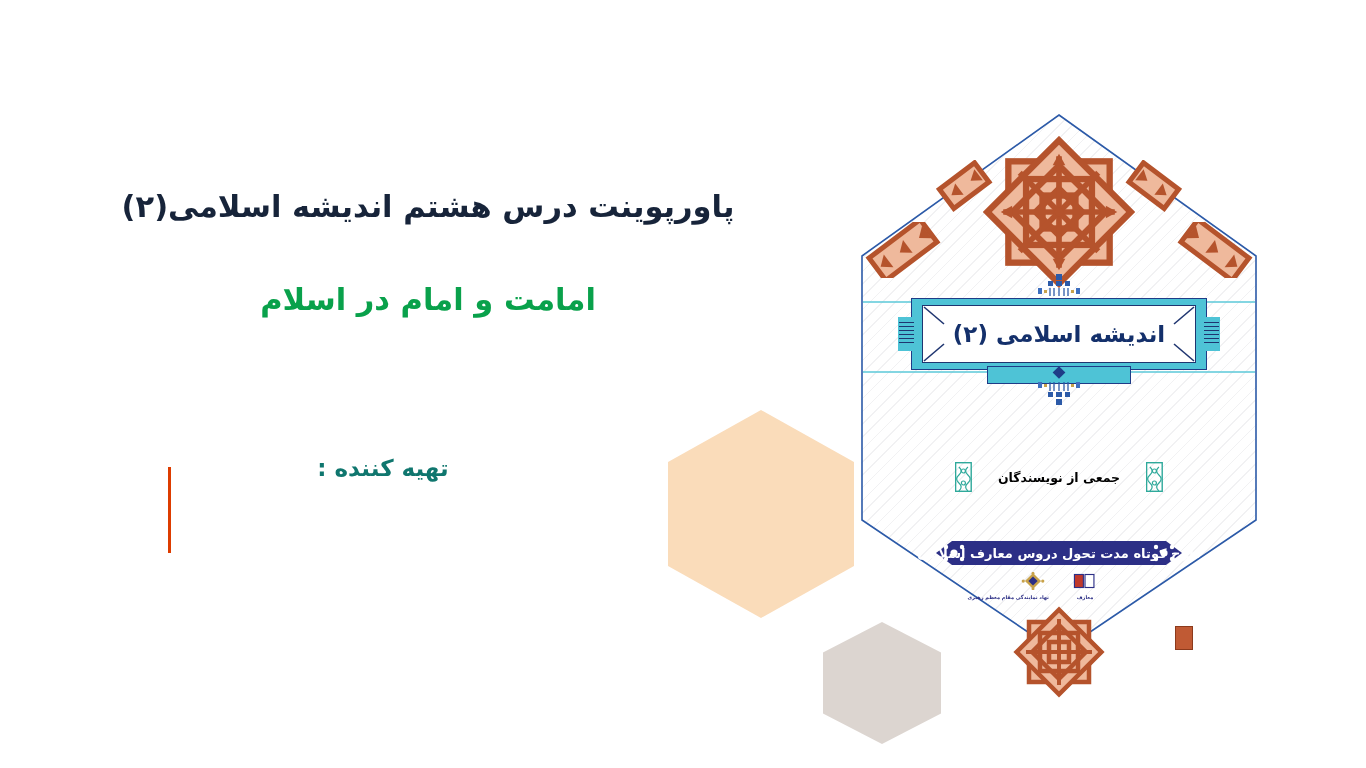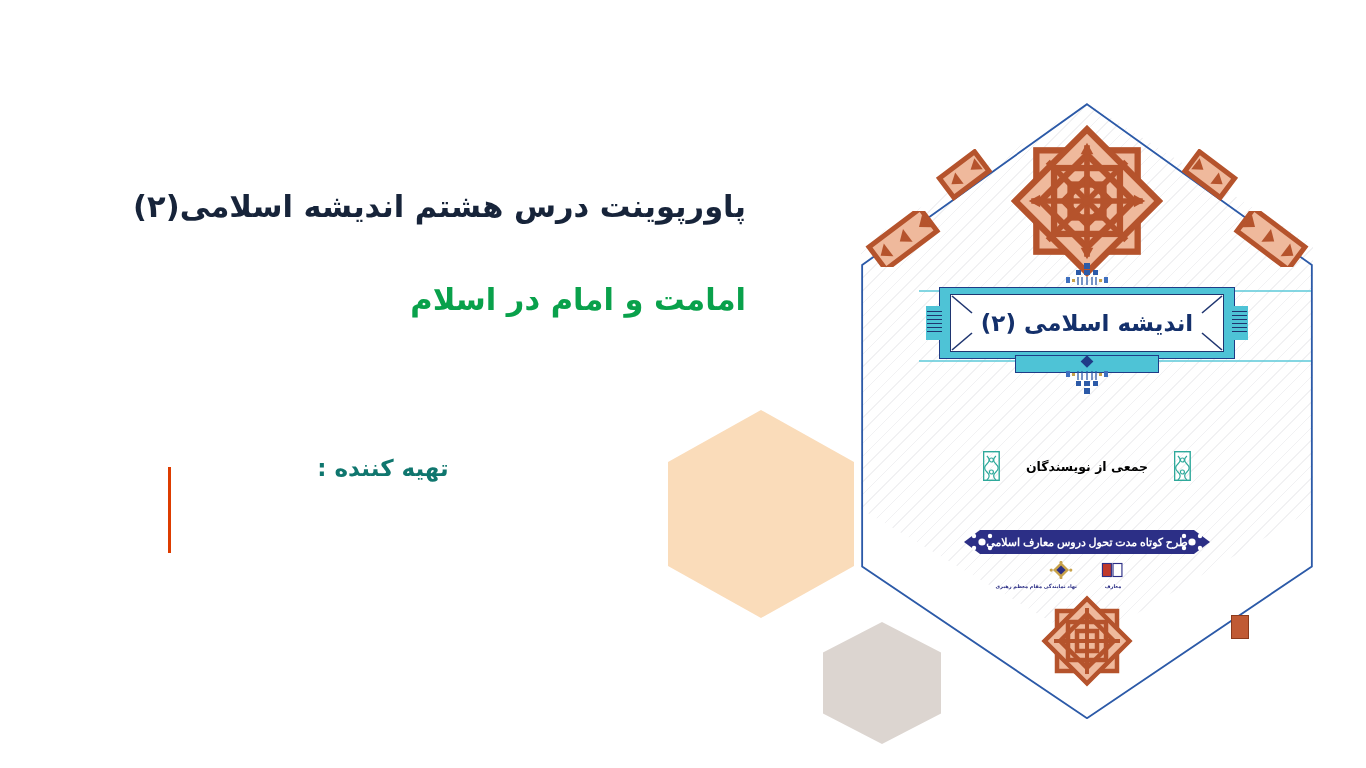--- a/index.html
+++ b/index.html
@@ -30,23 +30,24 @@
     width: 186px; height: 208px;
   }
   #hex-gray {
     left: 823px; top: 622px;
     width: 118px; height: 122px;
   }
 
   
   #text-block {
     position: absolute;
-    right: 620px;
+    right: 600px;
     left: 90px;
     top: 186px;
+    text-align: center;
     direction: rtl;
   }
   #title-main {
     font-size: 30.5px;
     font-weight: bold;
     letter-spacing: .2px;
     line-height: 1.35;
     white-space: nowrap;
   }
   #title-sub {
@@ -75,22 +76,22 @@
     left: 168px;
     top: 467px;
     width: 3px;
     height: 86px;
   }
 
   
   #cover-wrap {
     position: absolute;
     left: 861px;
-    top: 103px;
-    width: 452px;
+    top: 114px;
+    width: 396px;
     height: 540px;
   }
   #cover {
     position: absolute;
     inset: 0;
     
     clip-path: polygon(50% 0%, 100% 26.3%, 100% 75.2%, 50% 100%, 0% 75.2%, 0% 26.3%);
     background:
       repeating-linear-gradient(
         -45deg,
@@ -243,26 +244,25 @@
     left: 22px; right: 22px; top: 0; bottom: 0;
     background: #2C2F86;
   }
   #banner-text {
     position: absolute;
     inset: 0;
     display: flex;
     align-items: center;
     justify-content: center;
     color: #ffffff;
-    font-size: 11px;
+    font-size: 13px;
     font-weight: bold;
     letter-spacing: .2px;
     white-space: nowrap;
     direction: rtl;
-    font-family: Liberation Serif, serif;
   }
   .banner-cap { position: absolute; top: -4px; width: 44px; height: 32px; }
   #banner-cap-l { left: -8px; }
   #banner-cap-r { right: -8px; transform: scaleX(-1); }
 
   
   #logos-row {
     position: absolute;
     left: 50%;
     transform: translateX(-50%);

